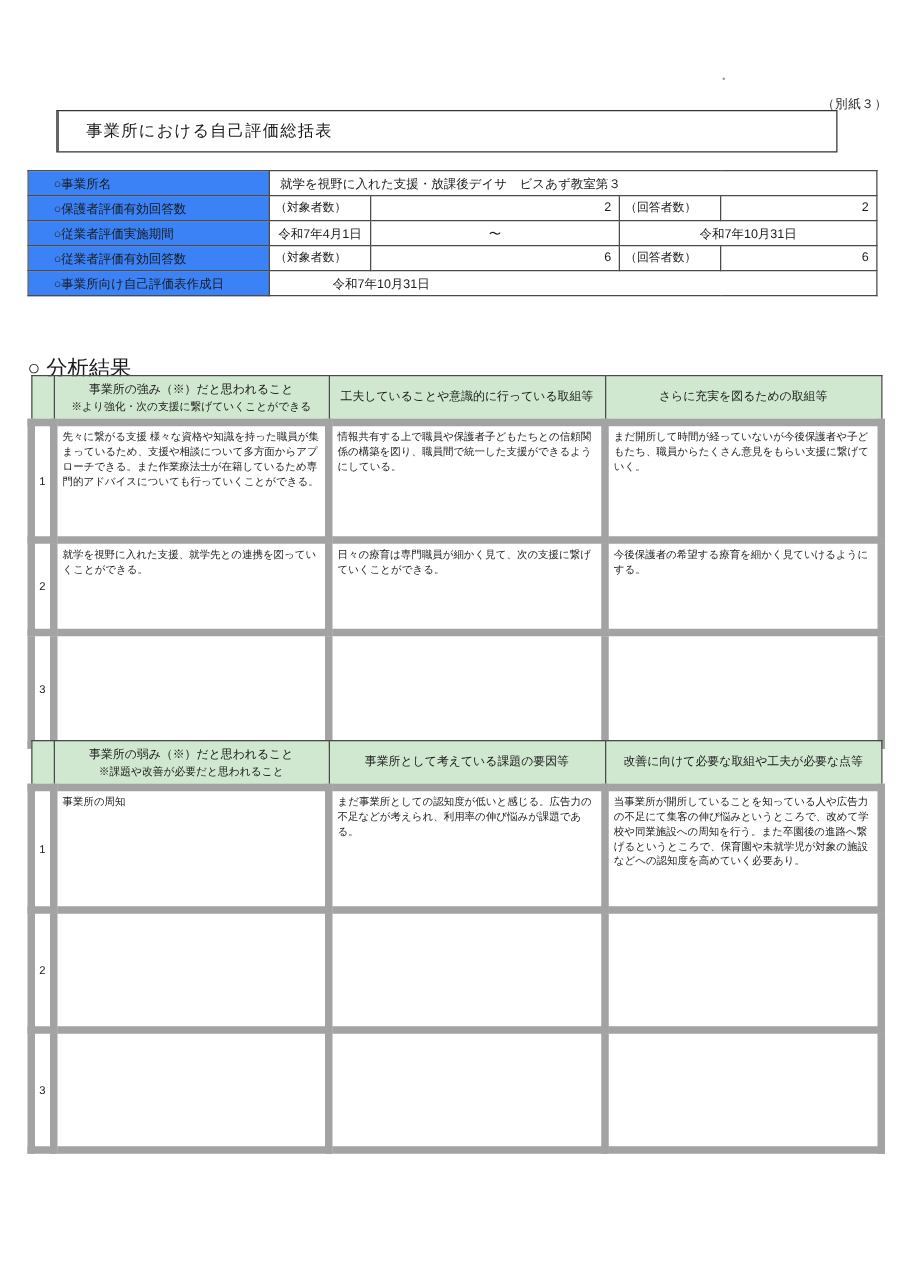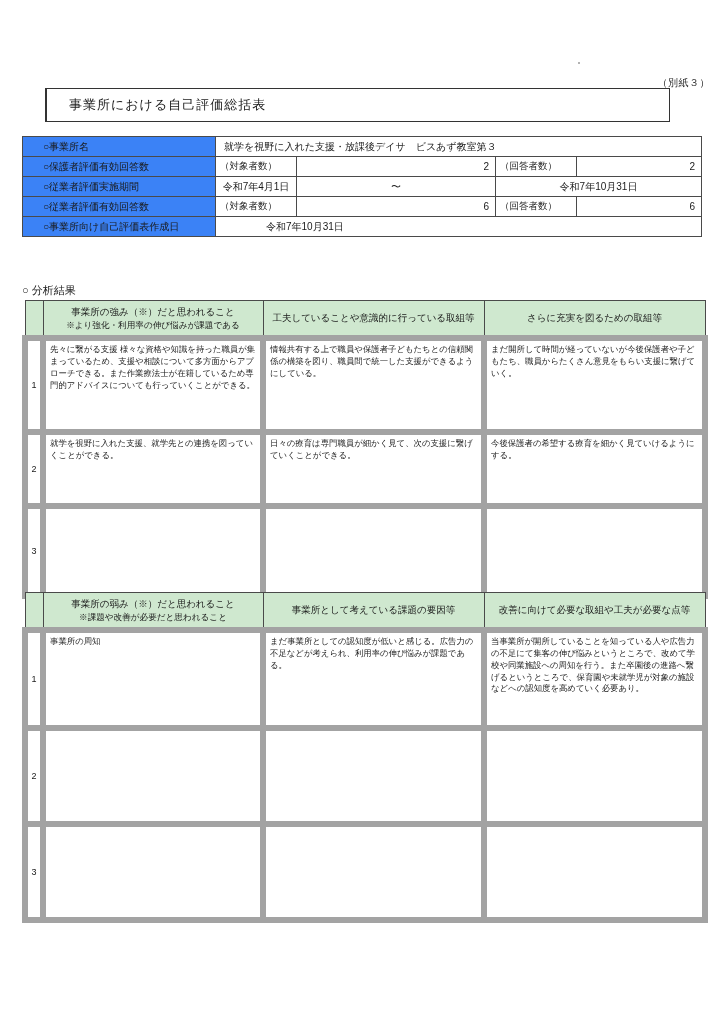--- a/index.html
+++ b/index.html
@@ -108,21 +108,21 @@
     text-align: right;
     padding-right: 6px;
   }
   .cell-sub {
     font-size: 9.5px;
   }
 
   
   .section-head {
     position: absolute;
-    font-size: 11px;
+    font-size: 17px;
     left: 22px;
   }
   .sec1 { top: 283px; }
 
   
   .an-table {
     position: absolute;
     left: 22px;
     width: 680px;
     font-size: 9px;
@@ -217,21 +217,21 @@
       <col class="col-num">
         <col class="col-a">
         <col class="col-b">
         <col class="col-c">
     </colgroup>
     <tbody>
         <tr>
       <th></th>
       <th>
         <span class="sub-line">事業所の強み（※）だと思われること</span>
-        <span class="h-sub">※より強化・利用率の伸び悩みが課題である</span>
+        <span class="h-sub">※より強化・次の支援に繋げていくことができる</span>
       </th>
       <th>工夫していることや意識的に行っている取組等</th>
       <th>さらに充実を図るための取組等</th>
     </tr>
     <tr>
       <td class="num">1</td>
       <td style="height:82px;">先々に繋がる支援
 様々な資格や知識を持った職員が集まっているため、支援や相談について多方面からアプローチできる。また作業療法士が在籍しているため専門的アドバイスについても行っていくことができる。</td>
       <td>情報共有する上で職員や保護者子どもたちとの信頼関係の構築を図り、職員間で統一した支援ができるようにしている。</td>
       <td>まだ開所して時間が経っていないが今後保護者や子どもたち、職員からたくさん意見をもらい支援に繋げていく。</td>

